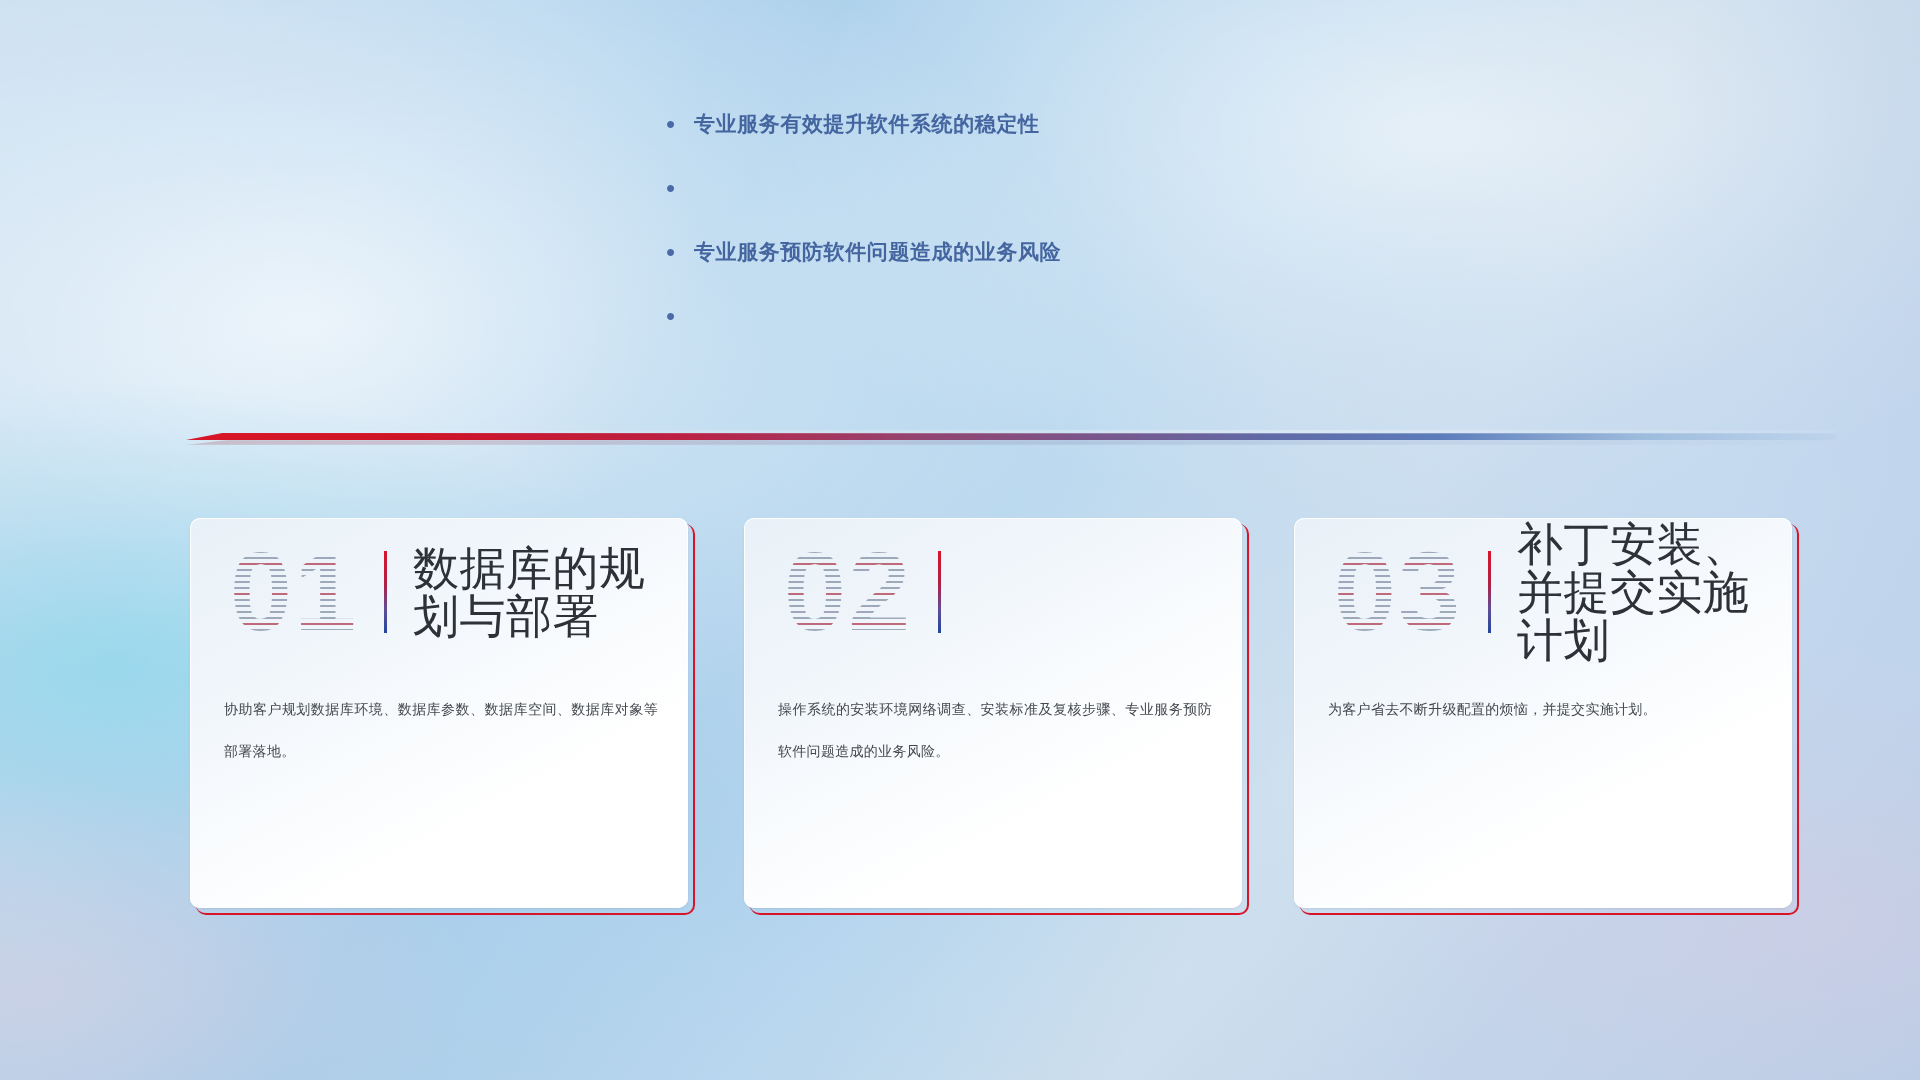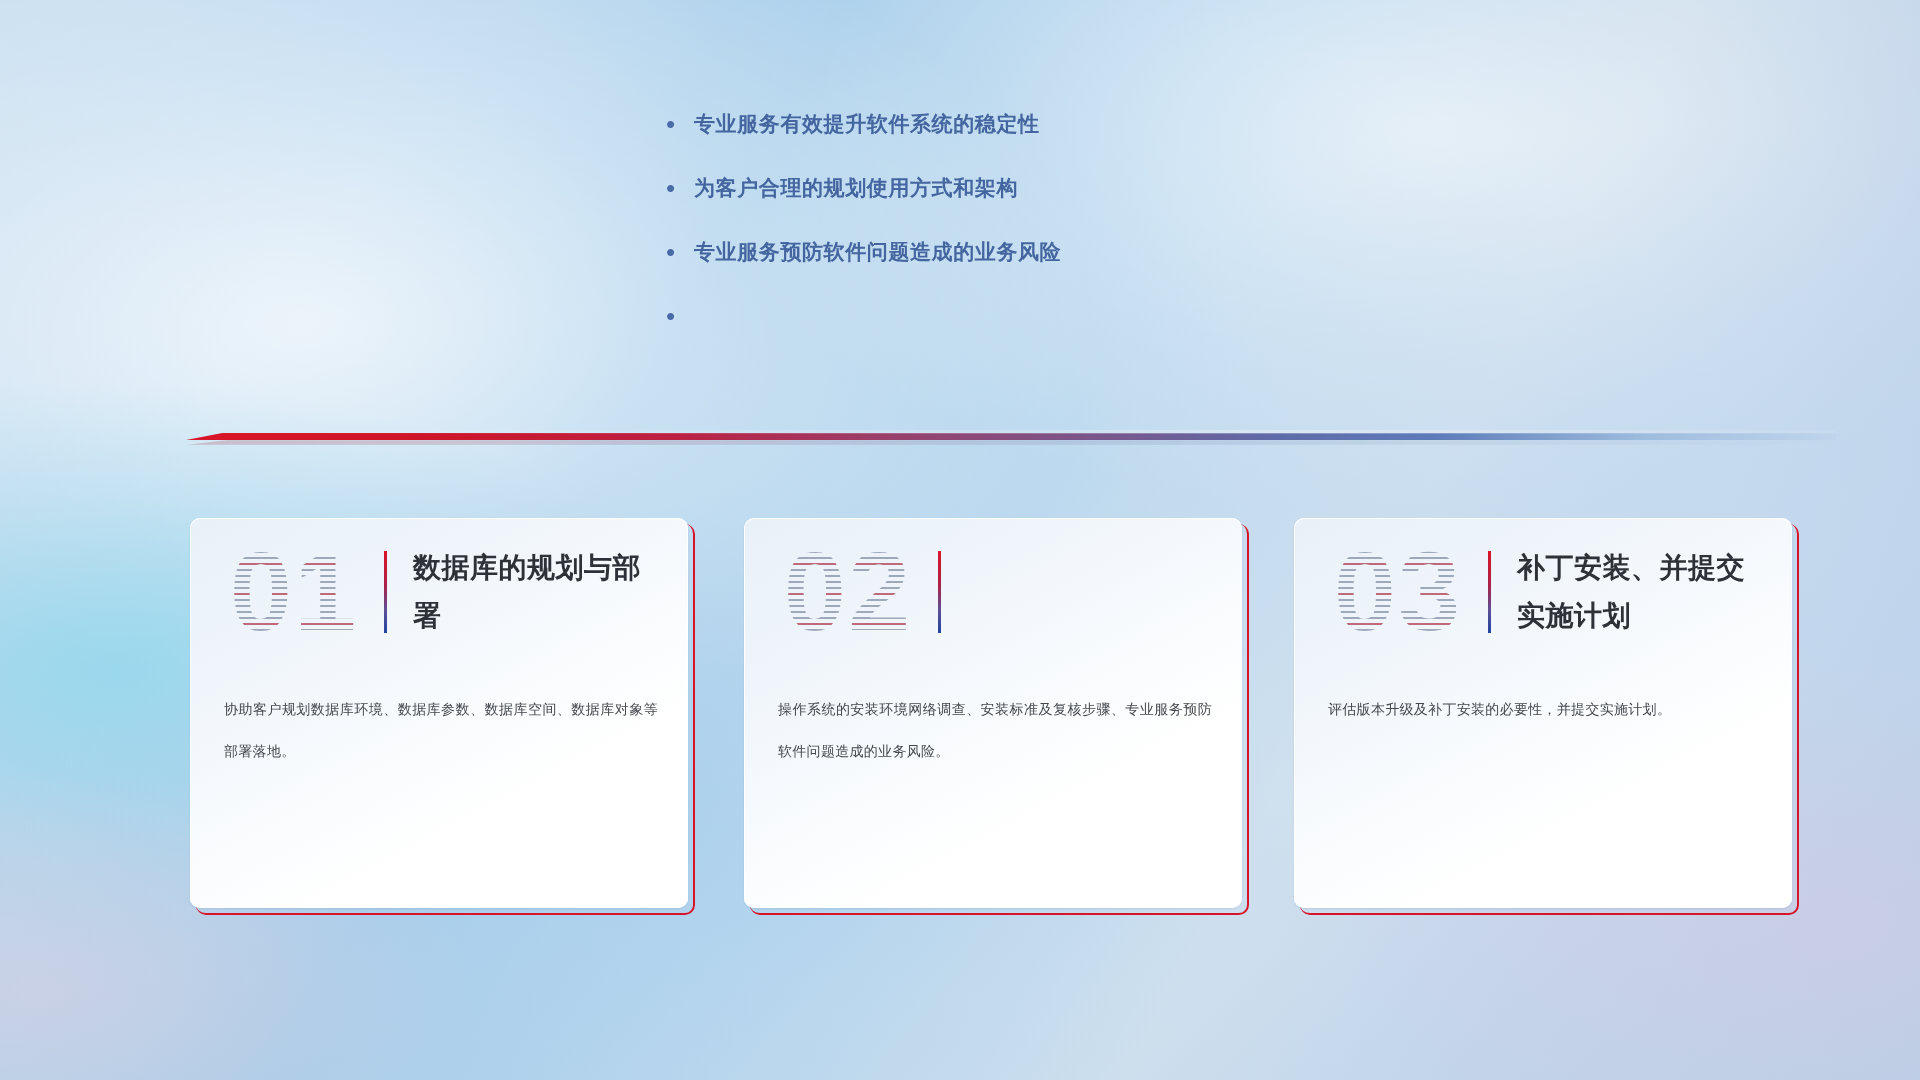--- a/index.html
+++ b/index.html
@@ -269,24 +269,24 @@
   }
 
   .head-bar {
     width: 3px;
     height: 82px;
     flex: 0 0 3px;
     margin: 0 26px 0 10px;
     background: linear-gradient(180deg, #d81528 0%, #b01f45 40%, #5d4f96 72%, #2344a0 100%);
   }
   .card-title {
-    font-size: 28px;
+    font-size: 46px;
     line-height: 48px;
     color: #2e3238;
-    font-weight: 700;
+    font-weight: 400;
     letter-spacing: 0.5px;
     max-width: 250px;
   }
 
   .card-body {
     padding: 22px 30px 0 34px;
     font-size: 14px;
     line-height: 42px;
     color: #44484d;
     letter-spacing: 0.3px;
@@ -310,21 +310,20 @@
 
   <div class="bullets">
 
     <div class="bullet-row">
       <span class="bullet-dot">•</span>
       <span class="bullet-text">专业服务有效提升软件系统的稳定性</span>
     </div>
 
     <div class="bullet-row">
       <span class="bullet-dot">•</span>
-      <span class="bullet-text">为客户合理的规划使用方式和架构</span>
     </div>
 
     <div class="bullet-row">
       <span class="bullet-dot">•</span>
       <span class="bullet-text">专业服务预防软件问题造成的业务风险</span>
     </div>
 
     <div class="bullet-row">
       <span class="bullet-dot">•</span>
     </div>
@@ -366,19 +365,19 @@
 
     <div class="card card-3">
       <div class="card-inner">
         <div class="card-head">
           <div class="wm">03
             <span class="wm-red">03</span>
           </div>
           <div class="head-bar"></div>
           <div class="card-title">补丁安装、并提交实施计划</div>
         </div>
-        <div class="card-body">评估版本升级及补丁安装的必要性，并提交实施计划。</div>
+        <div class="card-body">为客户省去不断升级配置的烦恼，并提交实施计划。</div>
       </div>
     </div>
 
   </div>
 
 </div>
 
 </body></html>

